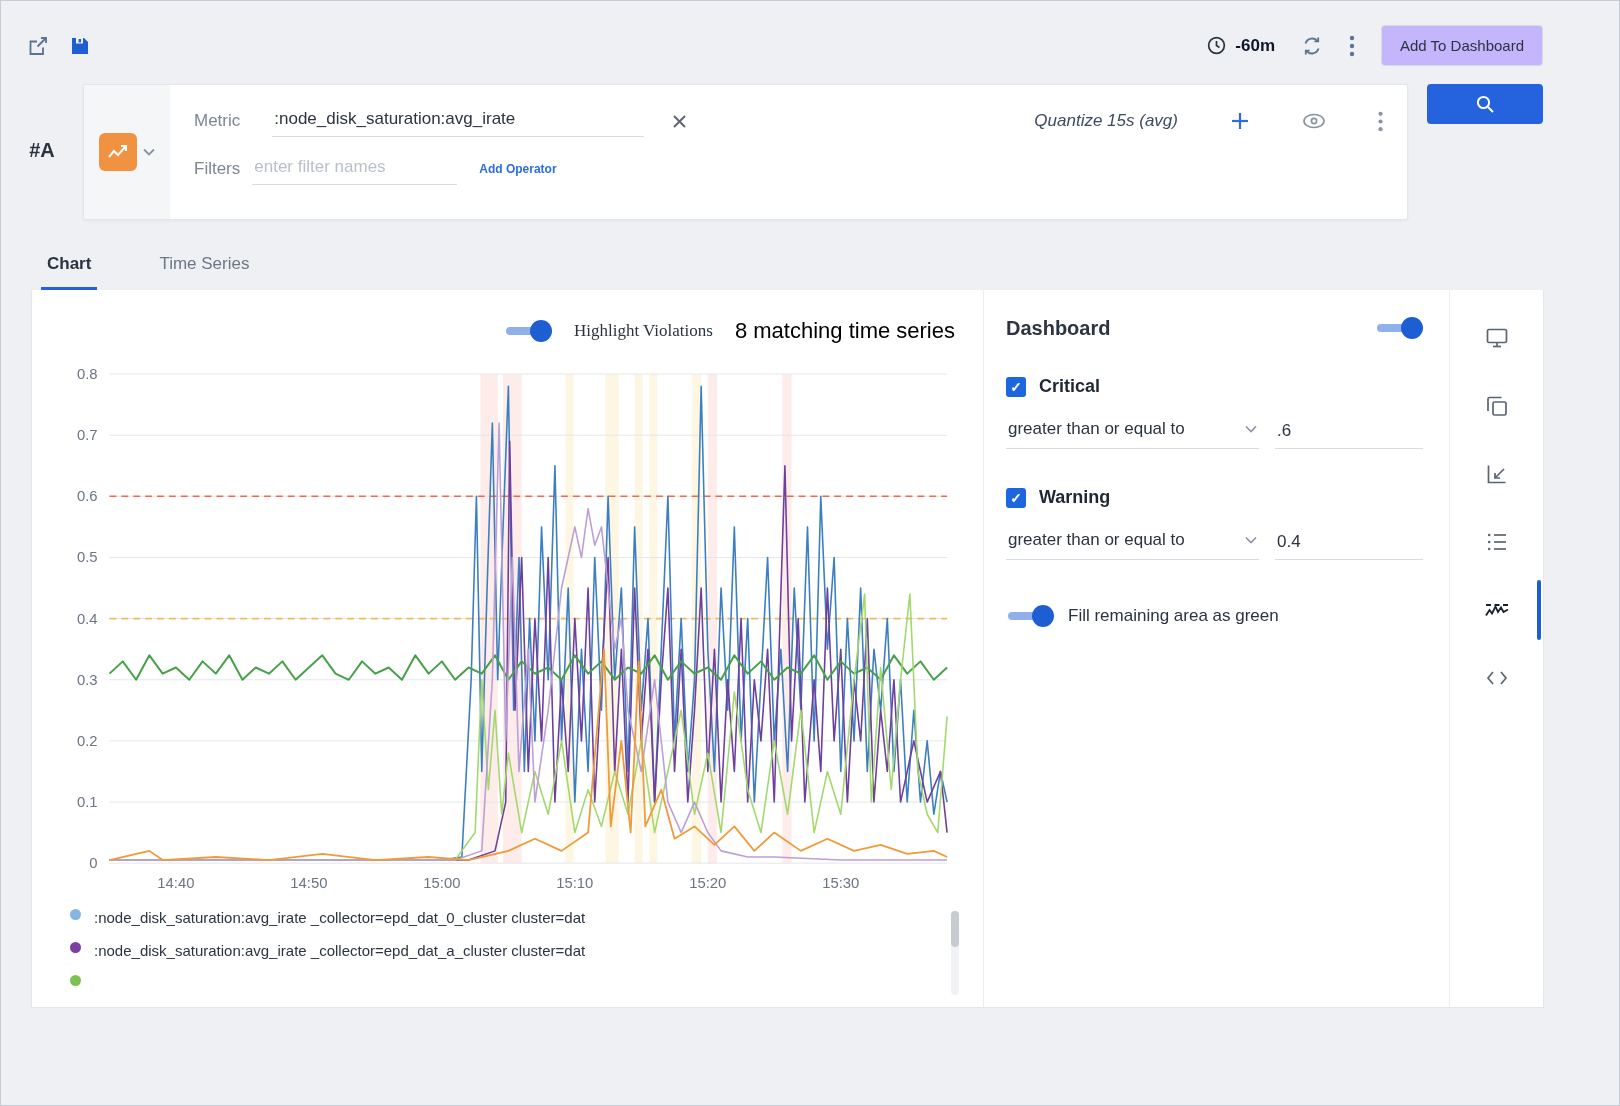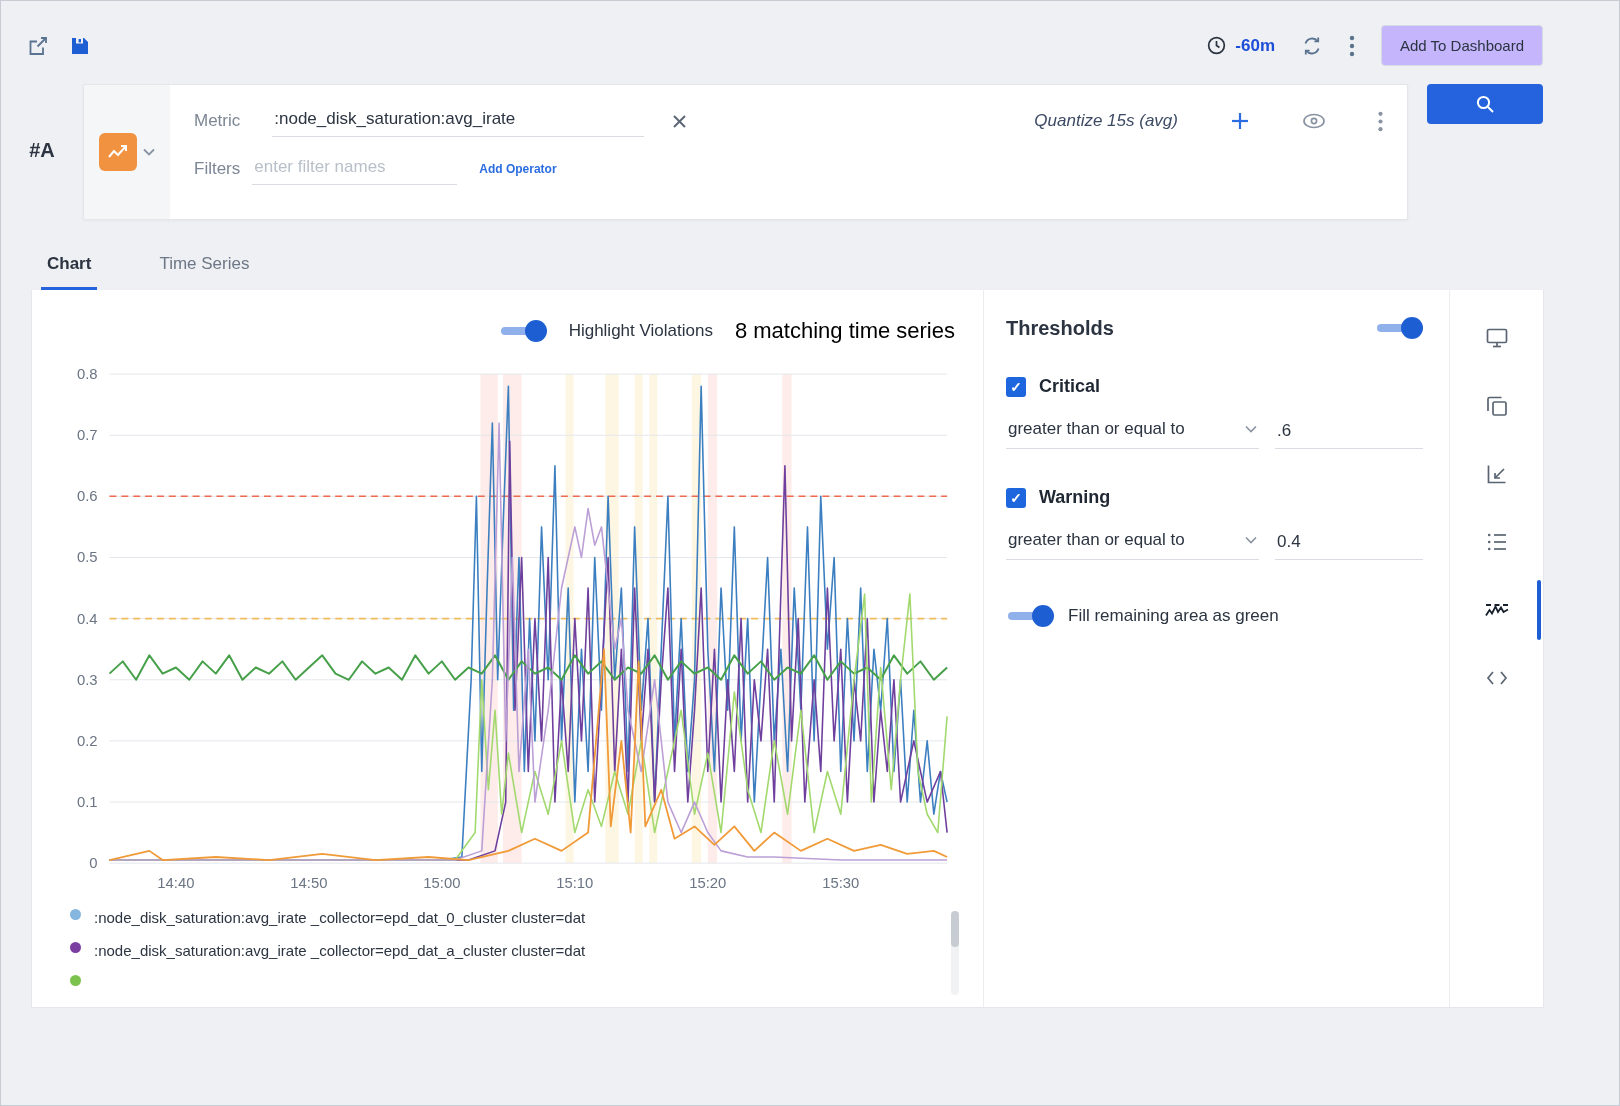--- a/index.html
+++ b/index.html
@@ -12,21 +12,21 @@
     overflow:hidden;
   }
   svg { display:block; }
   .icon { display:inline-flex; align-items:center; justify-content:center; }
 
   
   .header { display:flex; align-items:center; justify-content:space-between; padding:24px 76px 18px 26px; }
   .header-left { display:flex; align-items:center; gap:20px; }
   .page-title { font-size:30px; font-weight:500; color:#2b3440; }
   .header-right { display:flex; align-items:center; gap:26px; }
-  .time-range { display:flex; align-items:center; gap:8px; font-size:17px; font-weight:600; color:#1d4ed8; cursor:pointer; }
+  .time-range { display:flex; align-items:center; gap:8px; font-size:17px; font-weight:600; color:#0f172a; cursor:pointer; }
   .btn-dashboard {
     background:#c4b5fd; border:1px solid #d6dae1; border-radius:4px;
     font-family:inherit; font-size:15px; color:#2b3440; padding:11px 18px; cursor:pointer;
   }
 
   
   .query-row { display:flex; align-items:flex-start; padding:0 76px 0 0; }
   .query-id { width:82px; text-align:center; font-size:20px; font-weight:600; padding-top:55px; }
   .query-card {
     flex:1; display:flex; background:#fff; border:1px solid #e3e6eb; border-radius:2px;
@@ -50,21 +50,21 @@
 
   
   .tabs { display:flex; gap:56px; margin:34px 0 0 40px; }
   .tab { font-size:17px; color:#6d7786; padding:0 6px 13px 6px; cursor:pointer; border-bottom:3px solid transparent; }
   .tab.active { color:#2b3440; font-weight:600; border-bottom-color:#2463dd; }
 
   
   .main { display:flex; margin:0 75px 0 30px; height:718px; background:#fff; border:1px solid #e5e7ec; border-top:none; }
   .chart-panel { flex:1; padding:18px 26px 10px 26px; position:relative; min-width:0; }
   .chart-header { display:flex; align-items:center; justify-content:flex-end; gap:22px; padding:10px 2px 12px 0; }
-  .toggle-label { font-size:17px; color:#2b3440; }
+  .toggle-label { font-size:17px; color:#2b3440;font-family:Liberation Serif, serif; }
   .matching-link { font-size:22px; color:#000000; cursor:pointer; }
 
   .toggle { position:relative; width:48px; height:24px; cursor:pointer; flex:0 0 auto; }
   .toggle .track { position:absolute; left:2px; right:2px; top:8px; height:8px; border-radius:4px; background:#8fb0ea; }
   .toggle .knob { position:absolute; right:0; top:1px; width:22px; height:22px; border-radius:50%; background:#1d5fd3; }
 
   .chart-wrap { width:100%; }
   .tick { font-size:15px; fill:#6b7584; font-family:"Liberation Sans", sans-serif; }
 
   .legend { margin:8px 0 0 12px; max-height:86px; overflow:hidden; }
@@ -283,21 +283,21 @@
           <span class="legend-label"></span>
         </div>
       </div>
     <div class="legend-scroll">
         <span class="thumb"></span>
       </div>
   </section>
 
   <aside class="thresholds-panel">
     <div class="th-title-row">
-      <div class="th-title">Thresholds</div>
+      <div class="th-title">Dashboard</div>
       <div class="toggle on">
           <span class="track"></span>
           <span class="knob"></span>
         </div>
     </div>
 
     <div class="check-row">
       <span class="checkbox">✓</span>
       <span class="check-label">Critical</span>
     </div>

